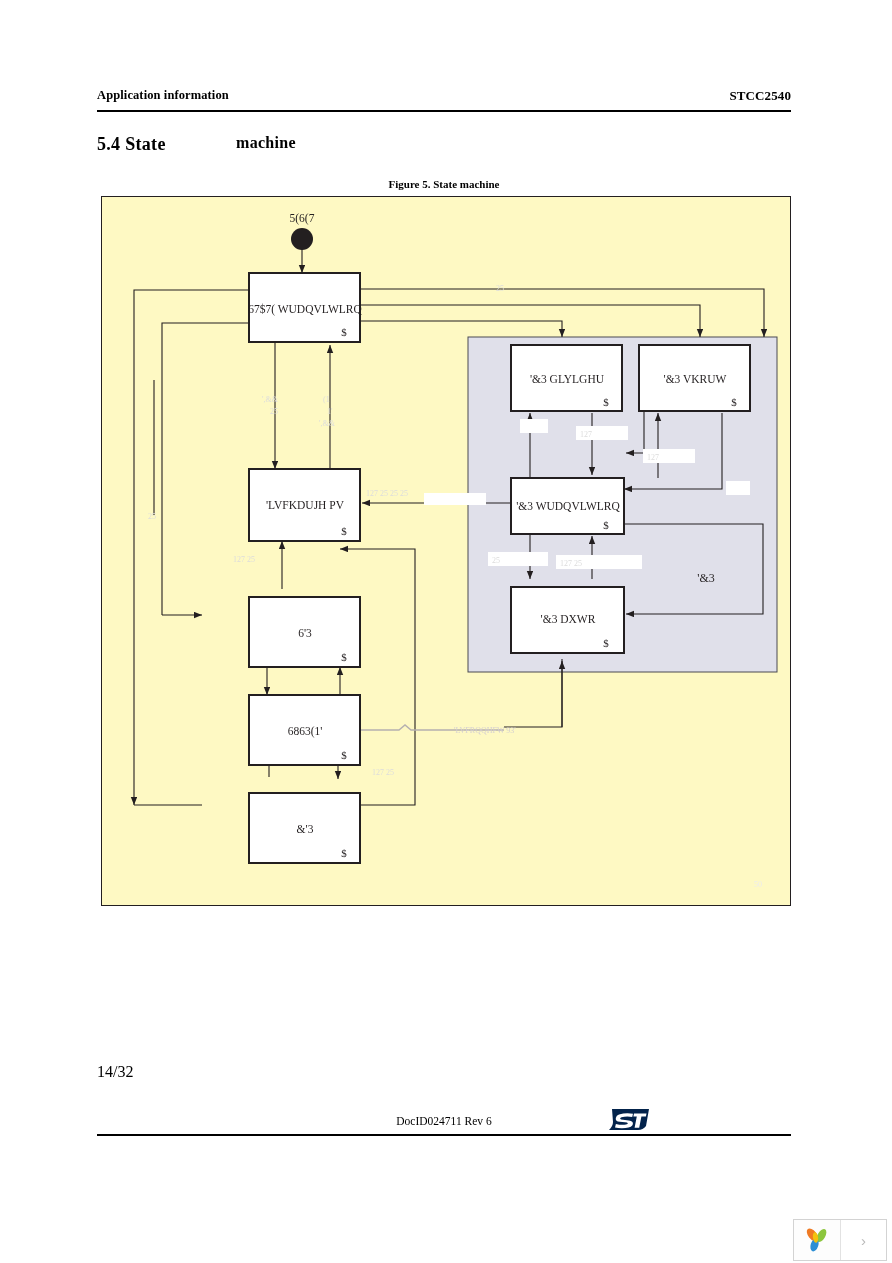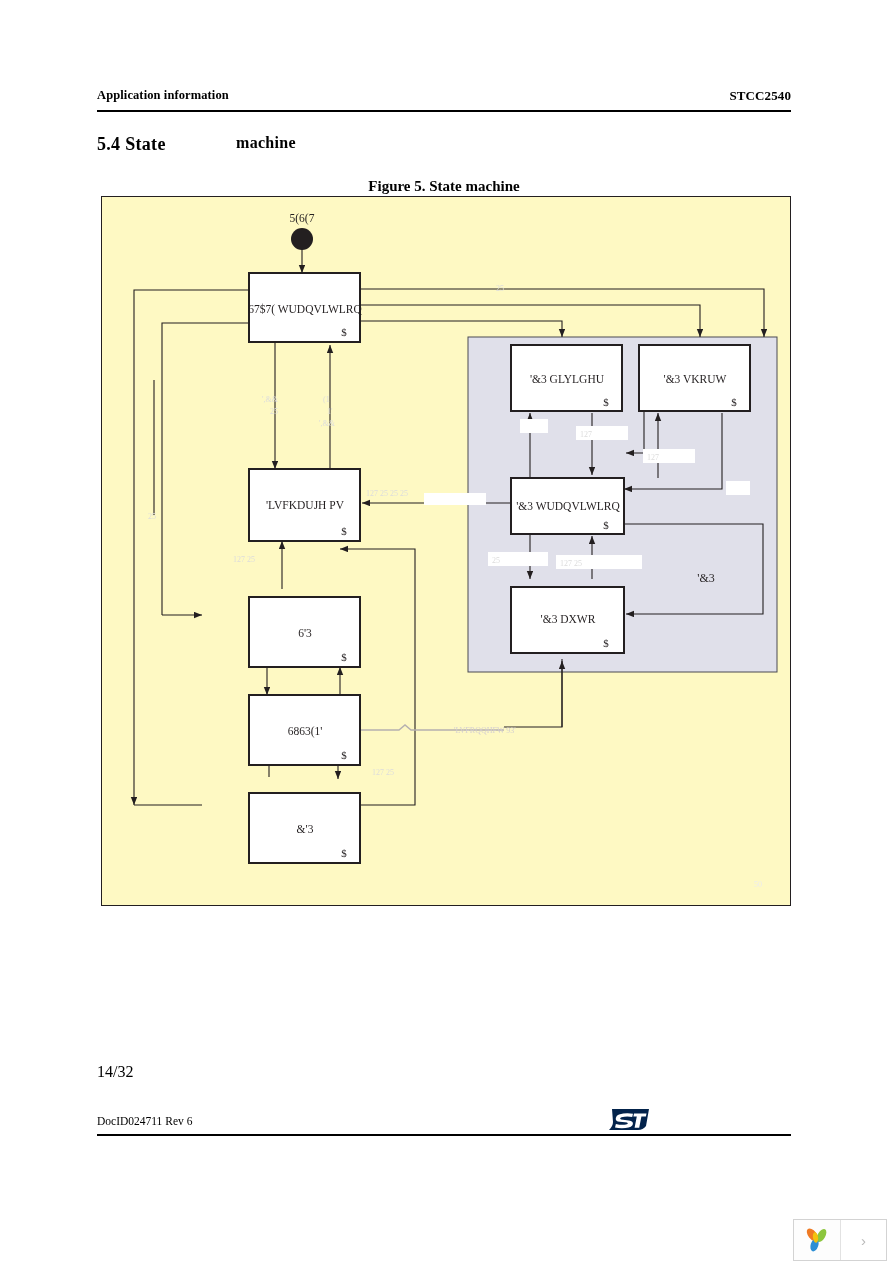--- a/index.html
+++ b/index.html
@@ -73,21 +73,21 @@
     letter-spacing: .3px;
   }
 
   
   .fig-caption {
     position: absolute;
     left: 97px;
     top: 178px;
     width: 694px;
     text-align: center;
-    font-size: 15px;
+    font-size: 11px;
     font-weight: bold;
   }
 
   
   .fig-frame {
     position: absolute;
     left: 101px;
     top: 196px;
     width: 690px;
     height: 710px;
@@ -114,20 +114,21 @@
     position: absolute;
     left: 97px;
     top: 1063px;
     font-size: 16px;
   }
   .ftr-center {
     position: absolute;
     left: 97px;
     top: 1115px;
     width: 694px;
+    text-align: center;
     font-size: 11.5px;
   }
   .st-logo {
     position: absolute;
     right: 97px;
     top: 1106px;
     width: 44px;
     height: 26px;
   }
 

